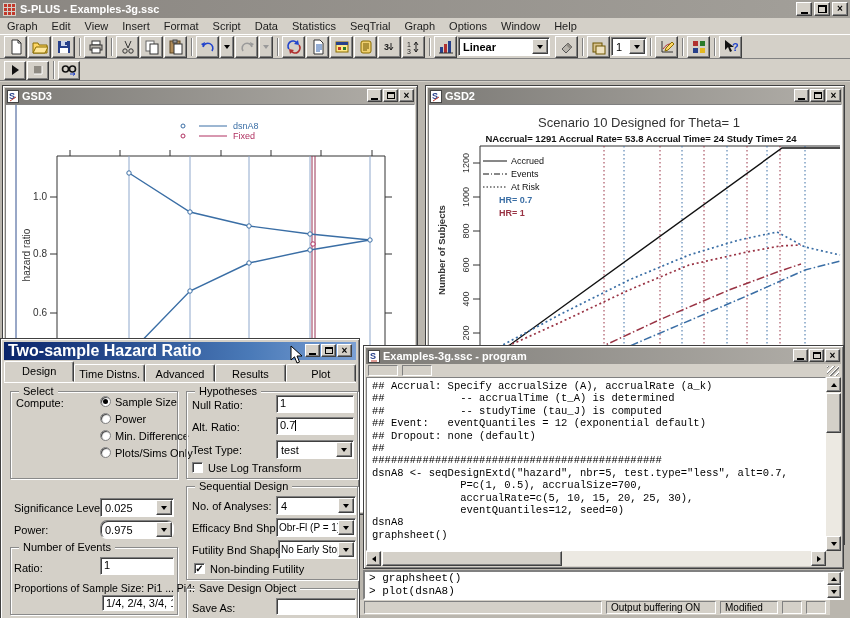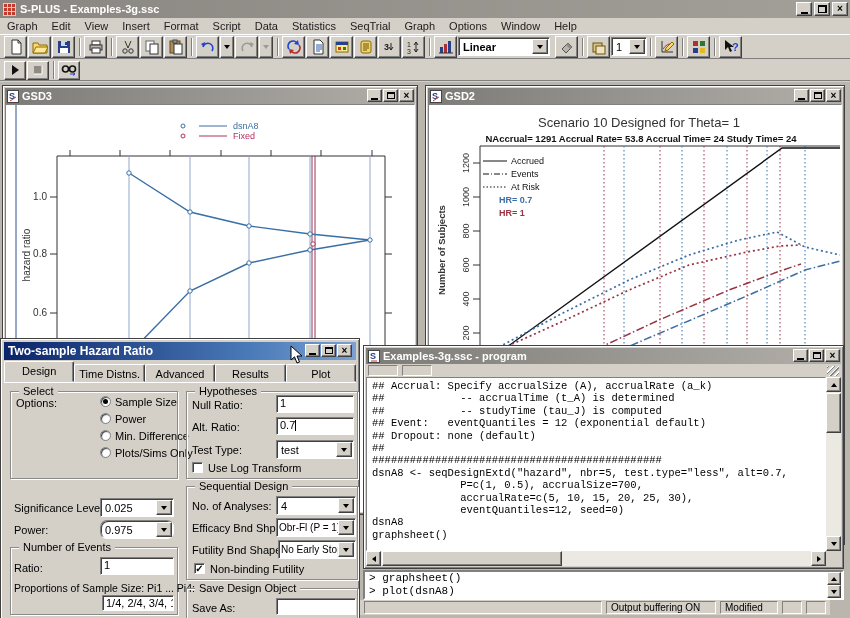--- a/index.html
+++ b/index.html
@@ -50,21 +50,21 @@
   .cbtn2 { width:15px; height:13px; display:flex; align-items:center; justify-content:center; margin-left:1px; font-size:9px; }
   .ccontent { position:absolute; left:2px; top:18px; right:2px; bottom:2px; background:#fff;
     border:1px solid; border-color:#808080 #fff #fff #808080; overflow:hidden; }
   svg text { font-family:"Liberation Sans", sans-serif; }
 
   
   .dialog { position:absolute; left:0; top:256px; width:360px; height:282px; z-index:10;
     background:#d4d0c8; border:1px solid #404040; box-shadow: inset 1px 1px 0 #fff, inset -1px -1px 0 #808080; }
   .dtb { position:absolute; left:3px; top:3px; right:3px; height:18px;
     background:linear-gradient(90deg,#0a246a,#4a7ab8 70%,#7ba0d4); display:flex; align-items:center; padding-left:4px; }
-  .dtb .ttext { color:#fff; font-weight:bold; font-size:12px; }
+  .dtb .ttext { color:#fff; font-weight:bold; font-size:16px; }
   .tabs { position:absolute; left:3px; top:23px; right:3px; height:20px; display:flex; align-items:flex-end; }
   .tab { height:18px; flex:1; text-align:center; line-height:18px; background:#d4d0c8;
     border:1px solid; border-color:#fff #404040 #d4d0c8 #fff; box-shadow: inset -1px 0 0 #808080;
     border-top-left-radius:2px; border-top-right-radius:2px; }
   .tab.active { height:21px; z-index:2; border-bottom:1px solid #d4d0c8; }
   .dbody { position:absolute; left:3px; top:43px; right:3px; bottom:0; border-top:1px solid #fff; }
   .grp { position:absolute; border:1px solid #8a8a8a; box-shadow: 1px 1px 0 #fff, inset 1px 1px 0 #fff; }
   .glabel { position:absolute; top:-7px; left:8px; background:#d4d0c8; padding:0 4px; }
   .lab { position:absolute; white-space:nowrap; }
   .tfield { position:absolute; height:18px; background:#fff; border:1px solid; border-color:#808080 #fff #fff #808080; box-shadow: inset 1px 1px 0 #404040; padding:1px 3px; font-size:11px; white-space:nowrap; overflow:hidden;}
@@ -607,21 +607,21 @@
         <span class="tab">Time Distns.</span>
         <span class="tab">Advanced</span>
         <span class="tab">Results</span>
         <span class="tab">Plot</span>
       </div>
       <div class="dbody">
 
         <div class="grp" style="left:6px; top:8px; width:168px; height:88px;">
           <span class="glabel">Select</span>
         </div>
-        <span class="lab" style="left:12px; top:14px;">Options:</span>
+        <span class="lab" style="left:12px; top:14px;">Compute:</span>
         <span class="radio on" style="left:96px; top:13px;"></span>
         <span class="lab" style="left:111px; top:13px;">Sample Size</span>
         <span class="radio" style="left:96px; top:30px;"></span>
         <span class="lab" style="left:111px; top:30px;">Power</span>
         <span class="radio" style="left:96px; top:47px;"></span>
         <span class="lab" style="left:111px; top:47px;">Min. Difference</span>
         <span class="radio" style="left:96px; top:64px;"></span>
         <span class="lab" style="left:111px; top:64px;">Plots/Sims Only</span>
 
         <div class="grp" style="left:182px; top:8px; width:172px; height:88px;">

